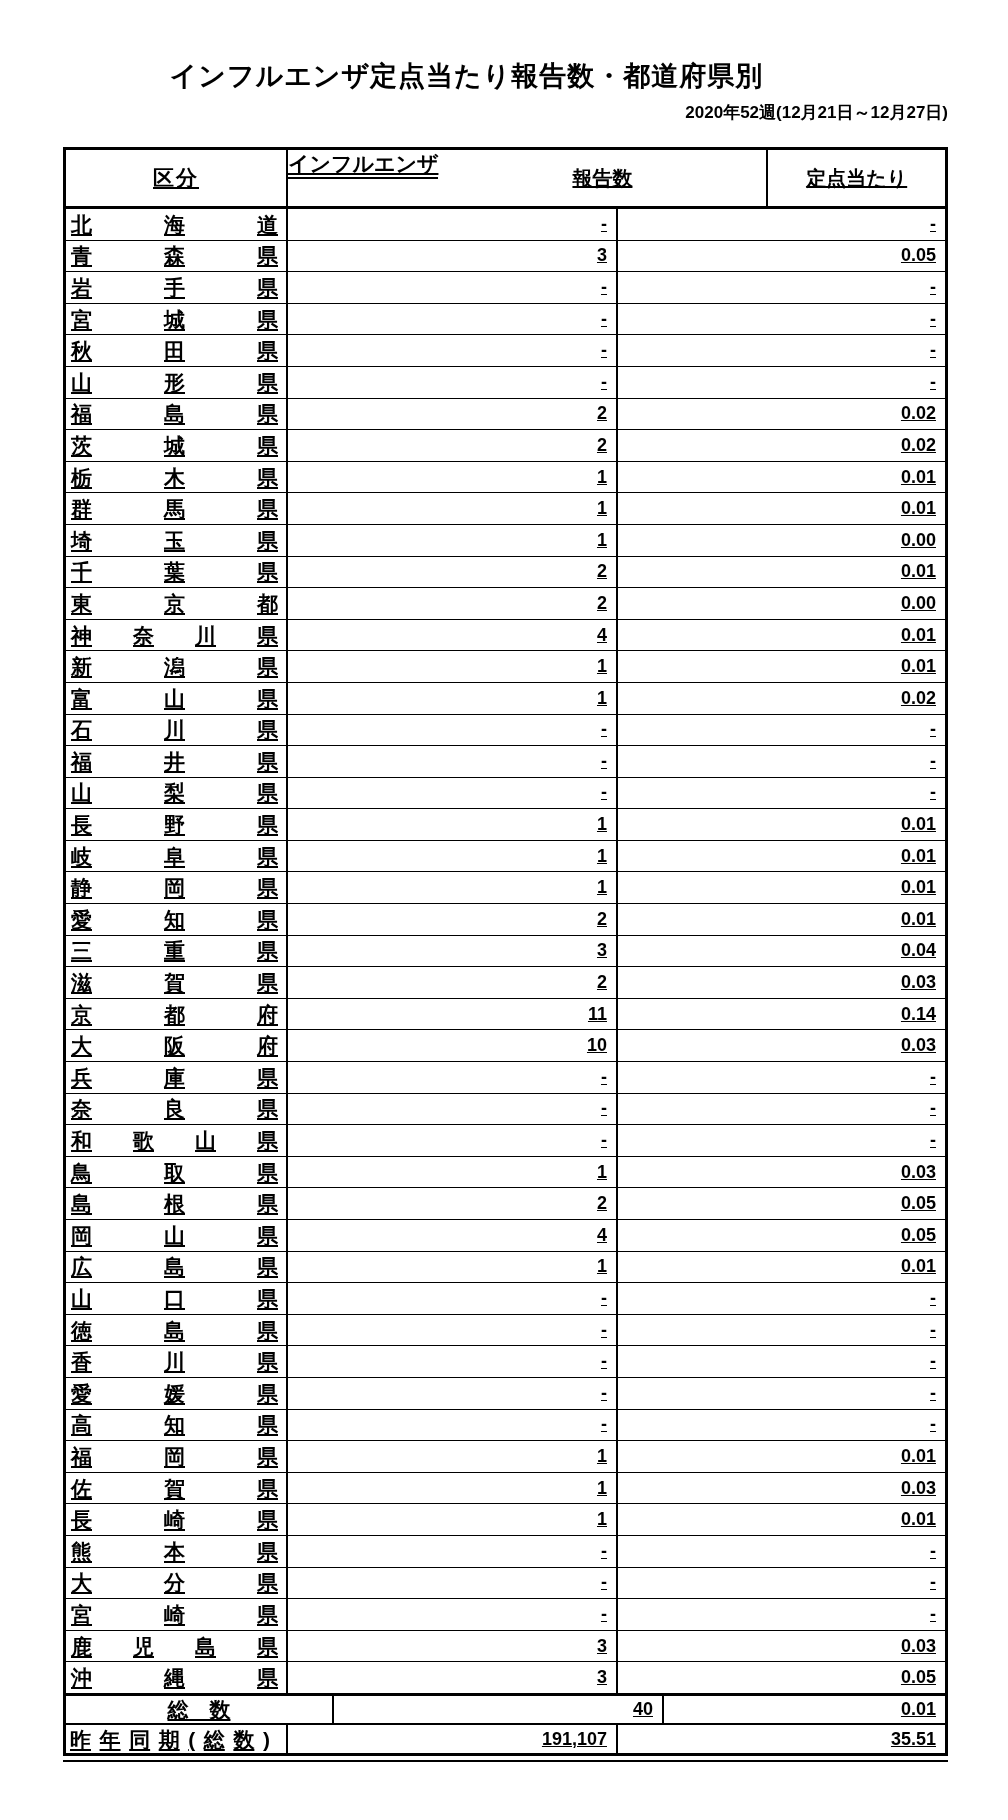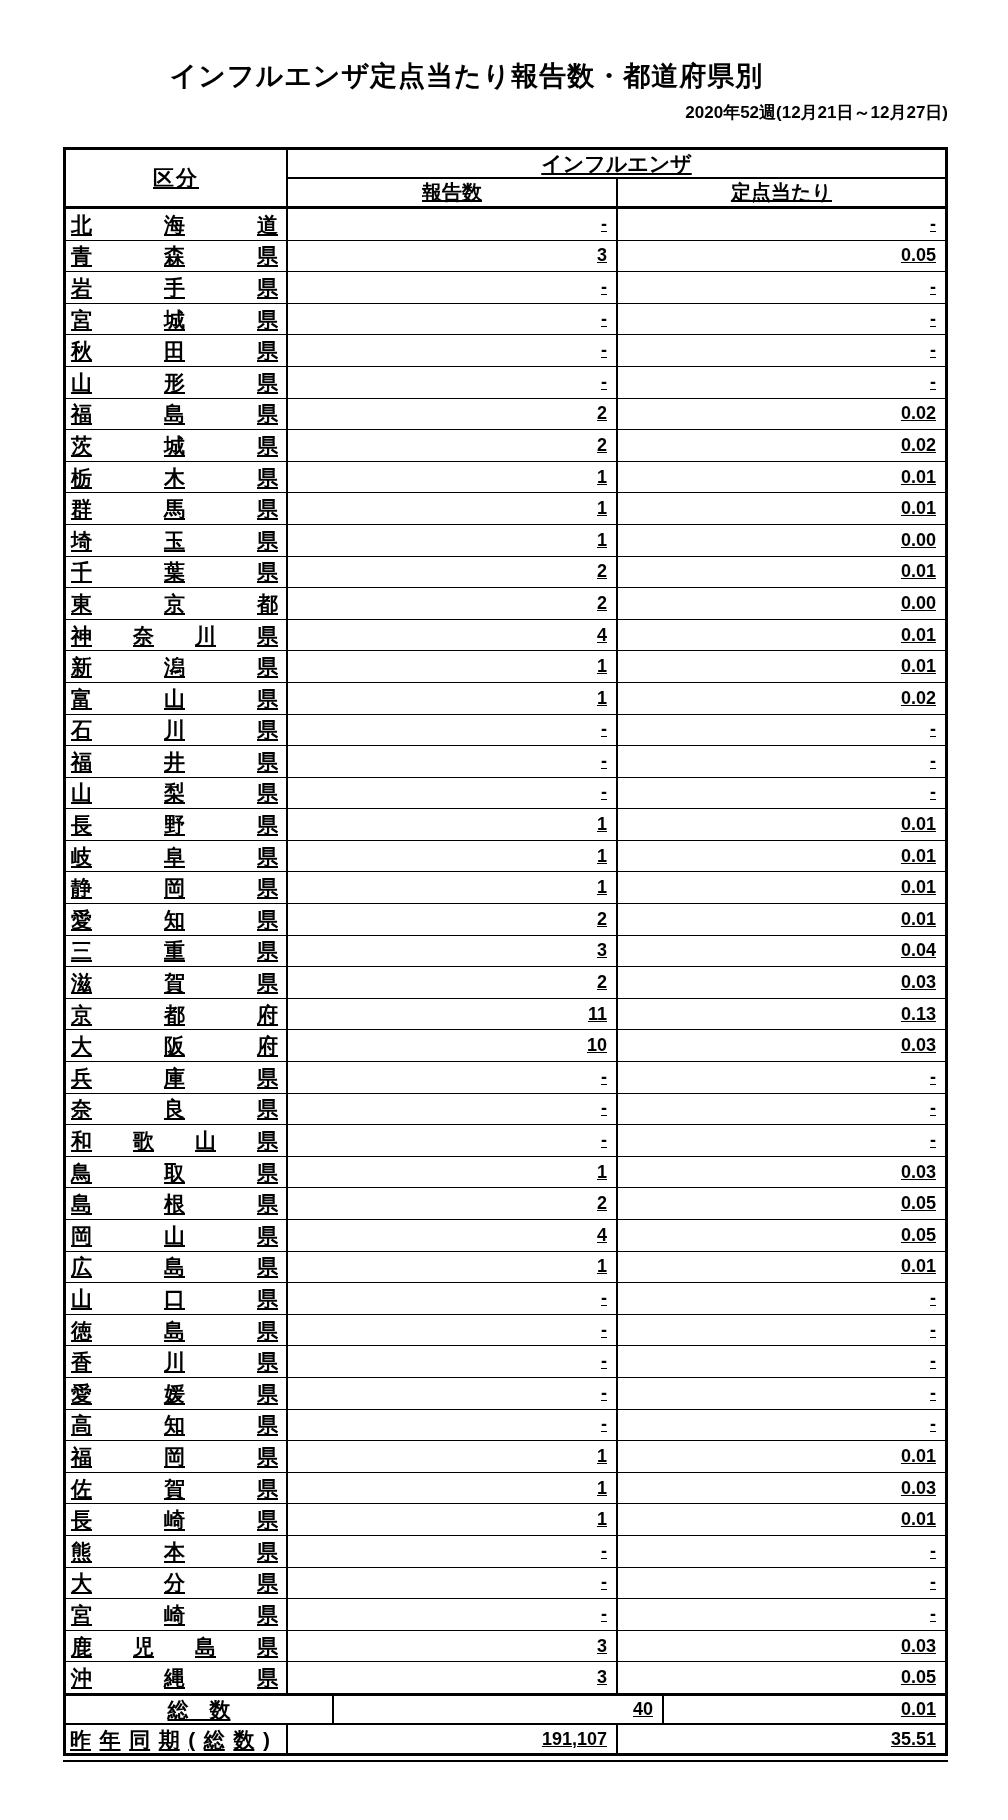--- a/index.html
+++ b/index.html
@@ -24,21 +24,21 @@
     background:#fff;
     text-decoration:underline;
   }
   
   .thead { height:59px; display:flex; border-bottom:3px solid #000; }
   .th-category {
     width:222px; border-right:2px solid #000;
     display:flex; align-items:center; justify-content:center;
     font-size:21px; font-weight:bold; letter-spacing:2px;
   }
-  .thead-right { flex:1; display:flex; flex-direction:column; }
+  .thead-right { flex:1; display:flex; flex-direction:row; }
   .th-group {
     height:29px; border-bottom:2px solid #000;
     display:flex; align-items:center; justify-content:center;
     font-size:21px; font-weight:bold;
   }
   .th-cols { flex:1; display:flex;border-radius:10px; }
   .th-reports {
     width:330px; border-right:2px solid #000;
     display:flex; align-items:center; justify-content:center;
     font-size:20px; font-weight:bold;
@@ -326,21 +326,21 @@
         <div class="cell c-val c-rep">2</div>
         <div class="cell c-val c-rate">0.03</div>
       </div>
       <div class="row">
         <div class="cell c-name">
           <span>京</span>
           <span>都</span>
           <span>府</span>
         </div>
         <div class="cell c-val c-rep">11</div>
-        <div class="cell c-val c-rate">0.13</div>
+        <div class="cell c-val c-rate">0.14</div>
       </div>
       <div class="row">
         <div class="cell c-name">
           <span>大</span>
           <span>阪</span>
           <span>府</span>
         </div>
         <div class="cell c-val c-rep">10</div>
         <div class="cell c-val c-rate">0.03</div>
       </div>

